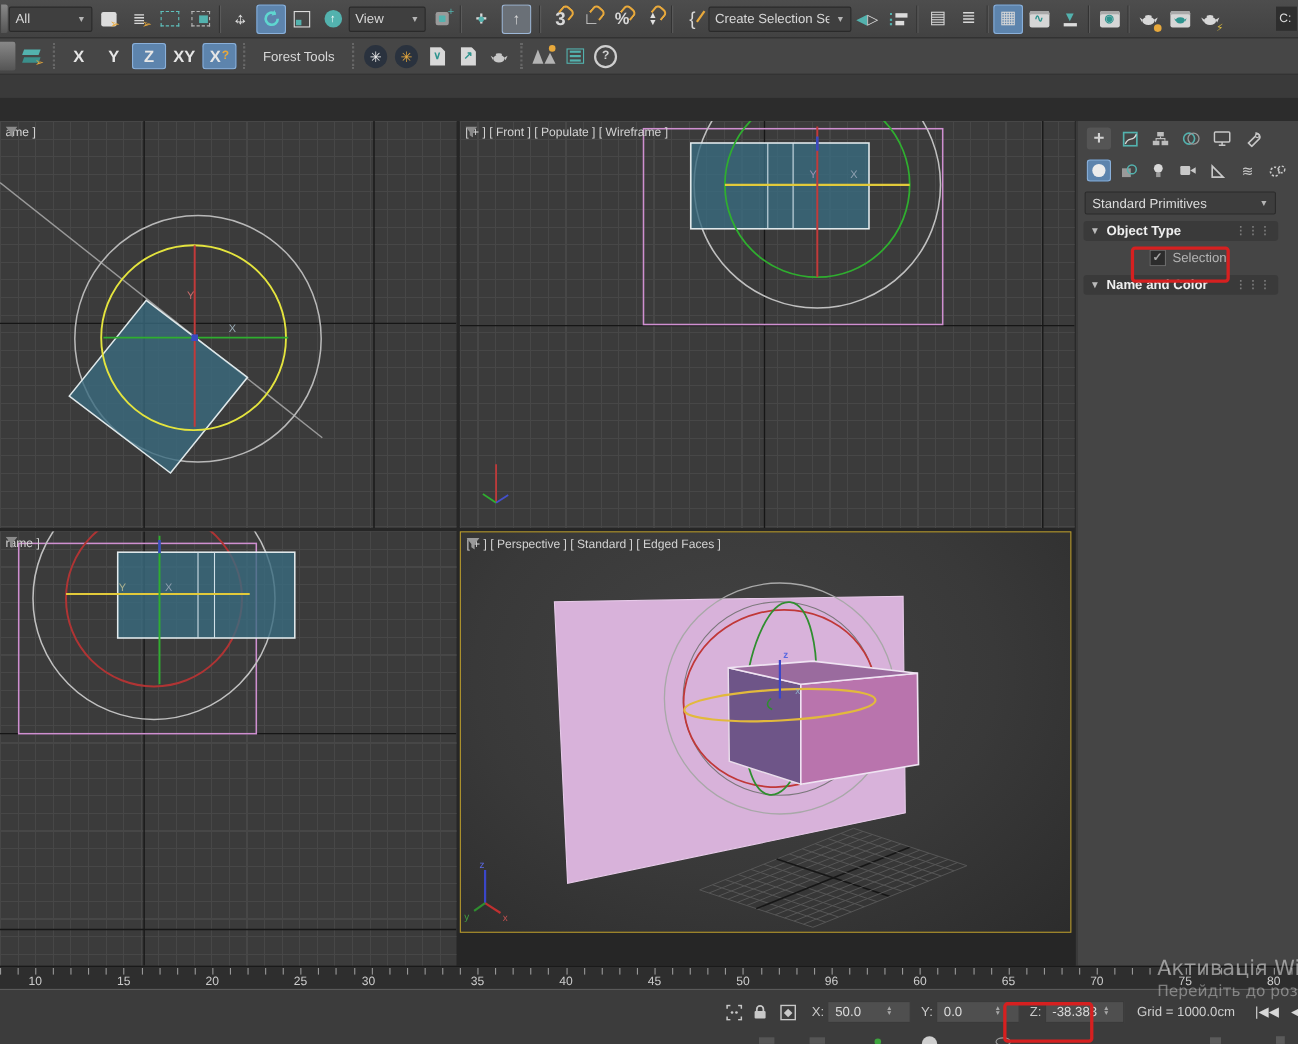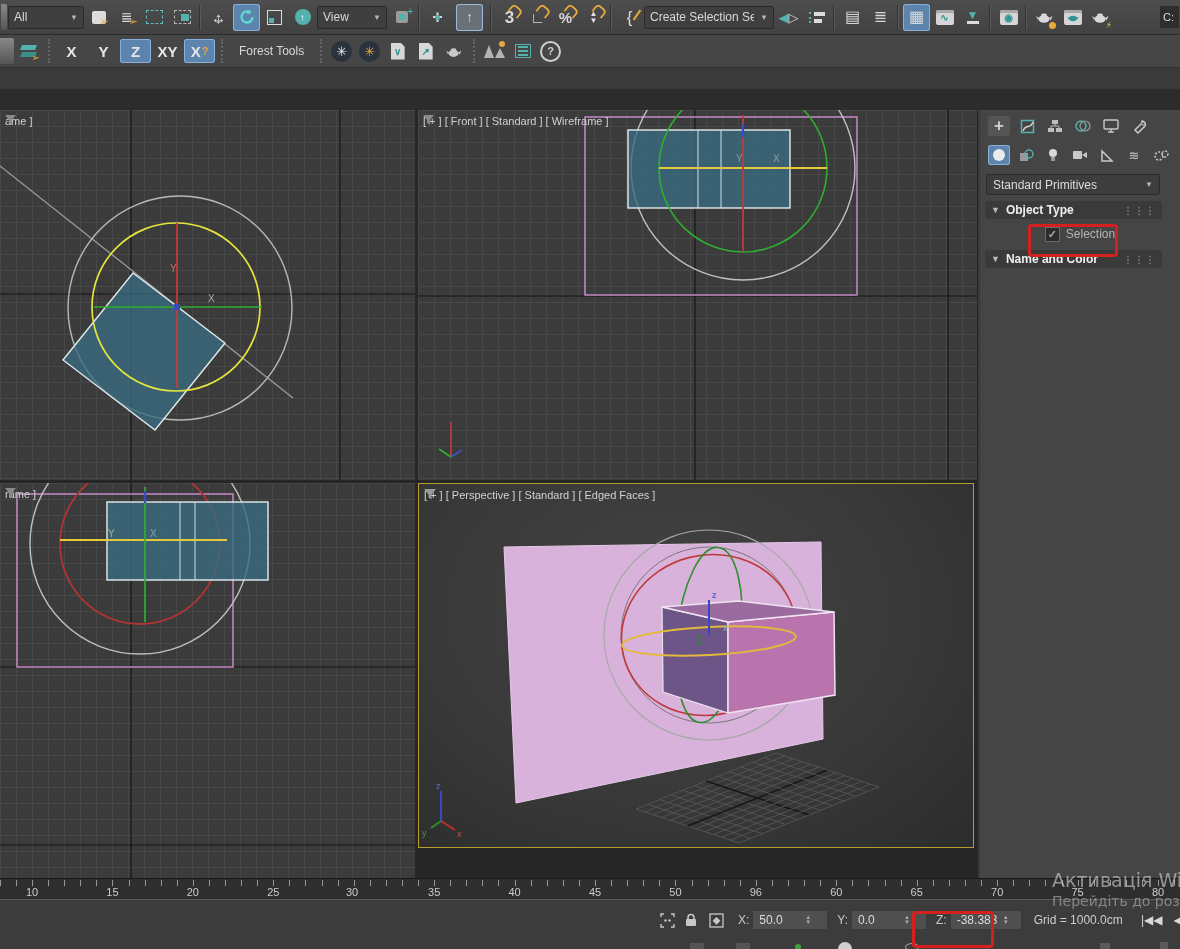--- a/index.html
+++ b/index.html
@@ -364,21 +364,21 @@
         <line x1="94" y1="197" x2="262" y2="197" stroke="#2fae2f" stroke-width="1.6"></line>
         <line x1="177" y1="113" x2="177" y2="278" stroke="#c23a3a" stroke-width="1.8"></line>
         <text x="170" y="162" fill="#c86a6a" font-size="10">Y</text>
         <text x="208" y="192" fill="#9aabb5" font-size="10">X</text>
         <rect x="174" y="194" width="6" height="6" fill="#3a4ac0"></rect>
       </svg>
     </div>
 
     <div class="vp gridbg" id="vp-front">
       <div class="vplabel">
-        <span>[ + ] [ Front ] [ Standard ] [ Wireframe ]</span>
+        <span>[ + ] [ Front ] [ Populate ] [ Wireframe ]</span>
         <svg width="11" height="10">
             <path d="M0 0h11L7 5v5L4 8V5Z" fill="#8a8a8a"></path>
           </svg>
       </div>
       <svg width="559" height="370" viewBox="0 0 559 370">
         <path d="M277 0V370M530 0V370M0 186H559" stroke="#161616" stroke-width="1.2" fill="none"></path>
         <rect x="167" y="7" width="272" height="178" stroke="#cf8fd0" stroke-width="1.4" fill="none"></rect>
         <circle cx="325" cy="58" r="112" stroke="#c0c0c0" stroke-width="1.4" fill="none"></circle>
         <rect x="210" y="20" width="162" height="78" fill="rgba(58,108,128,0.8)" stroke="#e4ecee" stroke-width="1.4"></rect>
         <path d="M280 20V98M303 20V98" stroke="#cfe0e8" stroke-width="1"></path>
@@ -653,21 +653,21 @@
       <div class="tick" style="left: 1093.68px;"></div>
       <div class="tick" style="left: 1109.76px;"></div>
       <div class="tick" style="left: 1125.85px;"></div>
       <div class="tick" style="left: 1141.93px;"></div>
       <div class="tick" style="left: 1158.02px;"></div>
       <div class="tick" style="left: 1174.11px;"></div>
       <div class="tlabel" style="left: 20px;">10</div>
       <div class="tlabel" style="left: 100.43px; text-align: center;">15</div>
       <div class="tlabel" style="left: 180.86px;">20</div>
       <div class="tlabel" style="left: 261.29px;">25</div>
-      <div class="tlabel" style="left: 340px;">30</div>
+      <div class="tlabel" style="left: 323px;">30</div>
       <div class="tlabel" style="left: 422.15px;">35</div>
       <div class="tlabel" style="left: 502.58px;">40</div>
       <div class="tlabel" style="left: 583.01px;">45</div>
       <div class="tlabel" style="left: 663.44px;">50</div>
       <div class="tlabel" style="left: 743.87px;">96</div>
       <div class="tlabel" style="left: 824.3px;">60</div>
       <div class="tlabel" style="left: 904.73px;">65</div>
       <div class="tlabel" style="left: 985.16px;">70</div>
       <div class="tlabel" style="left: 1065.59px;">75</div>
       <div class="tlabel" style="left: 1146.02px;">80</div>

